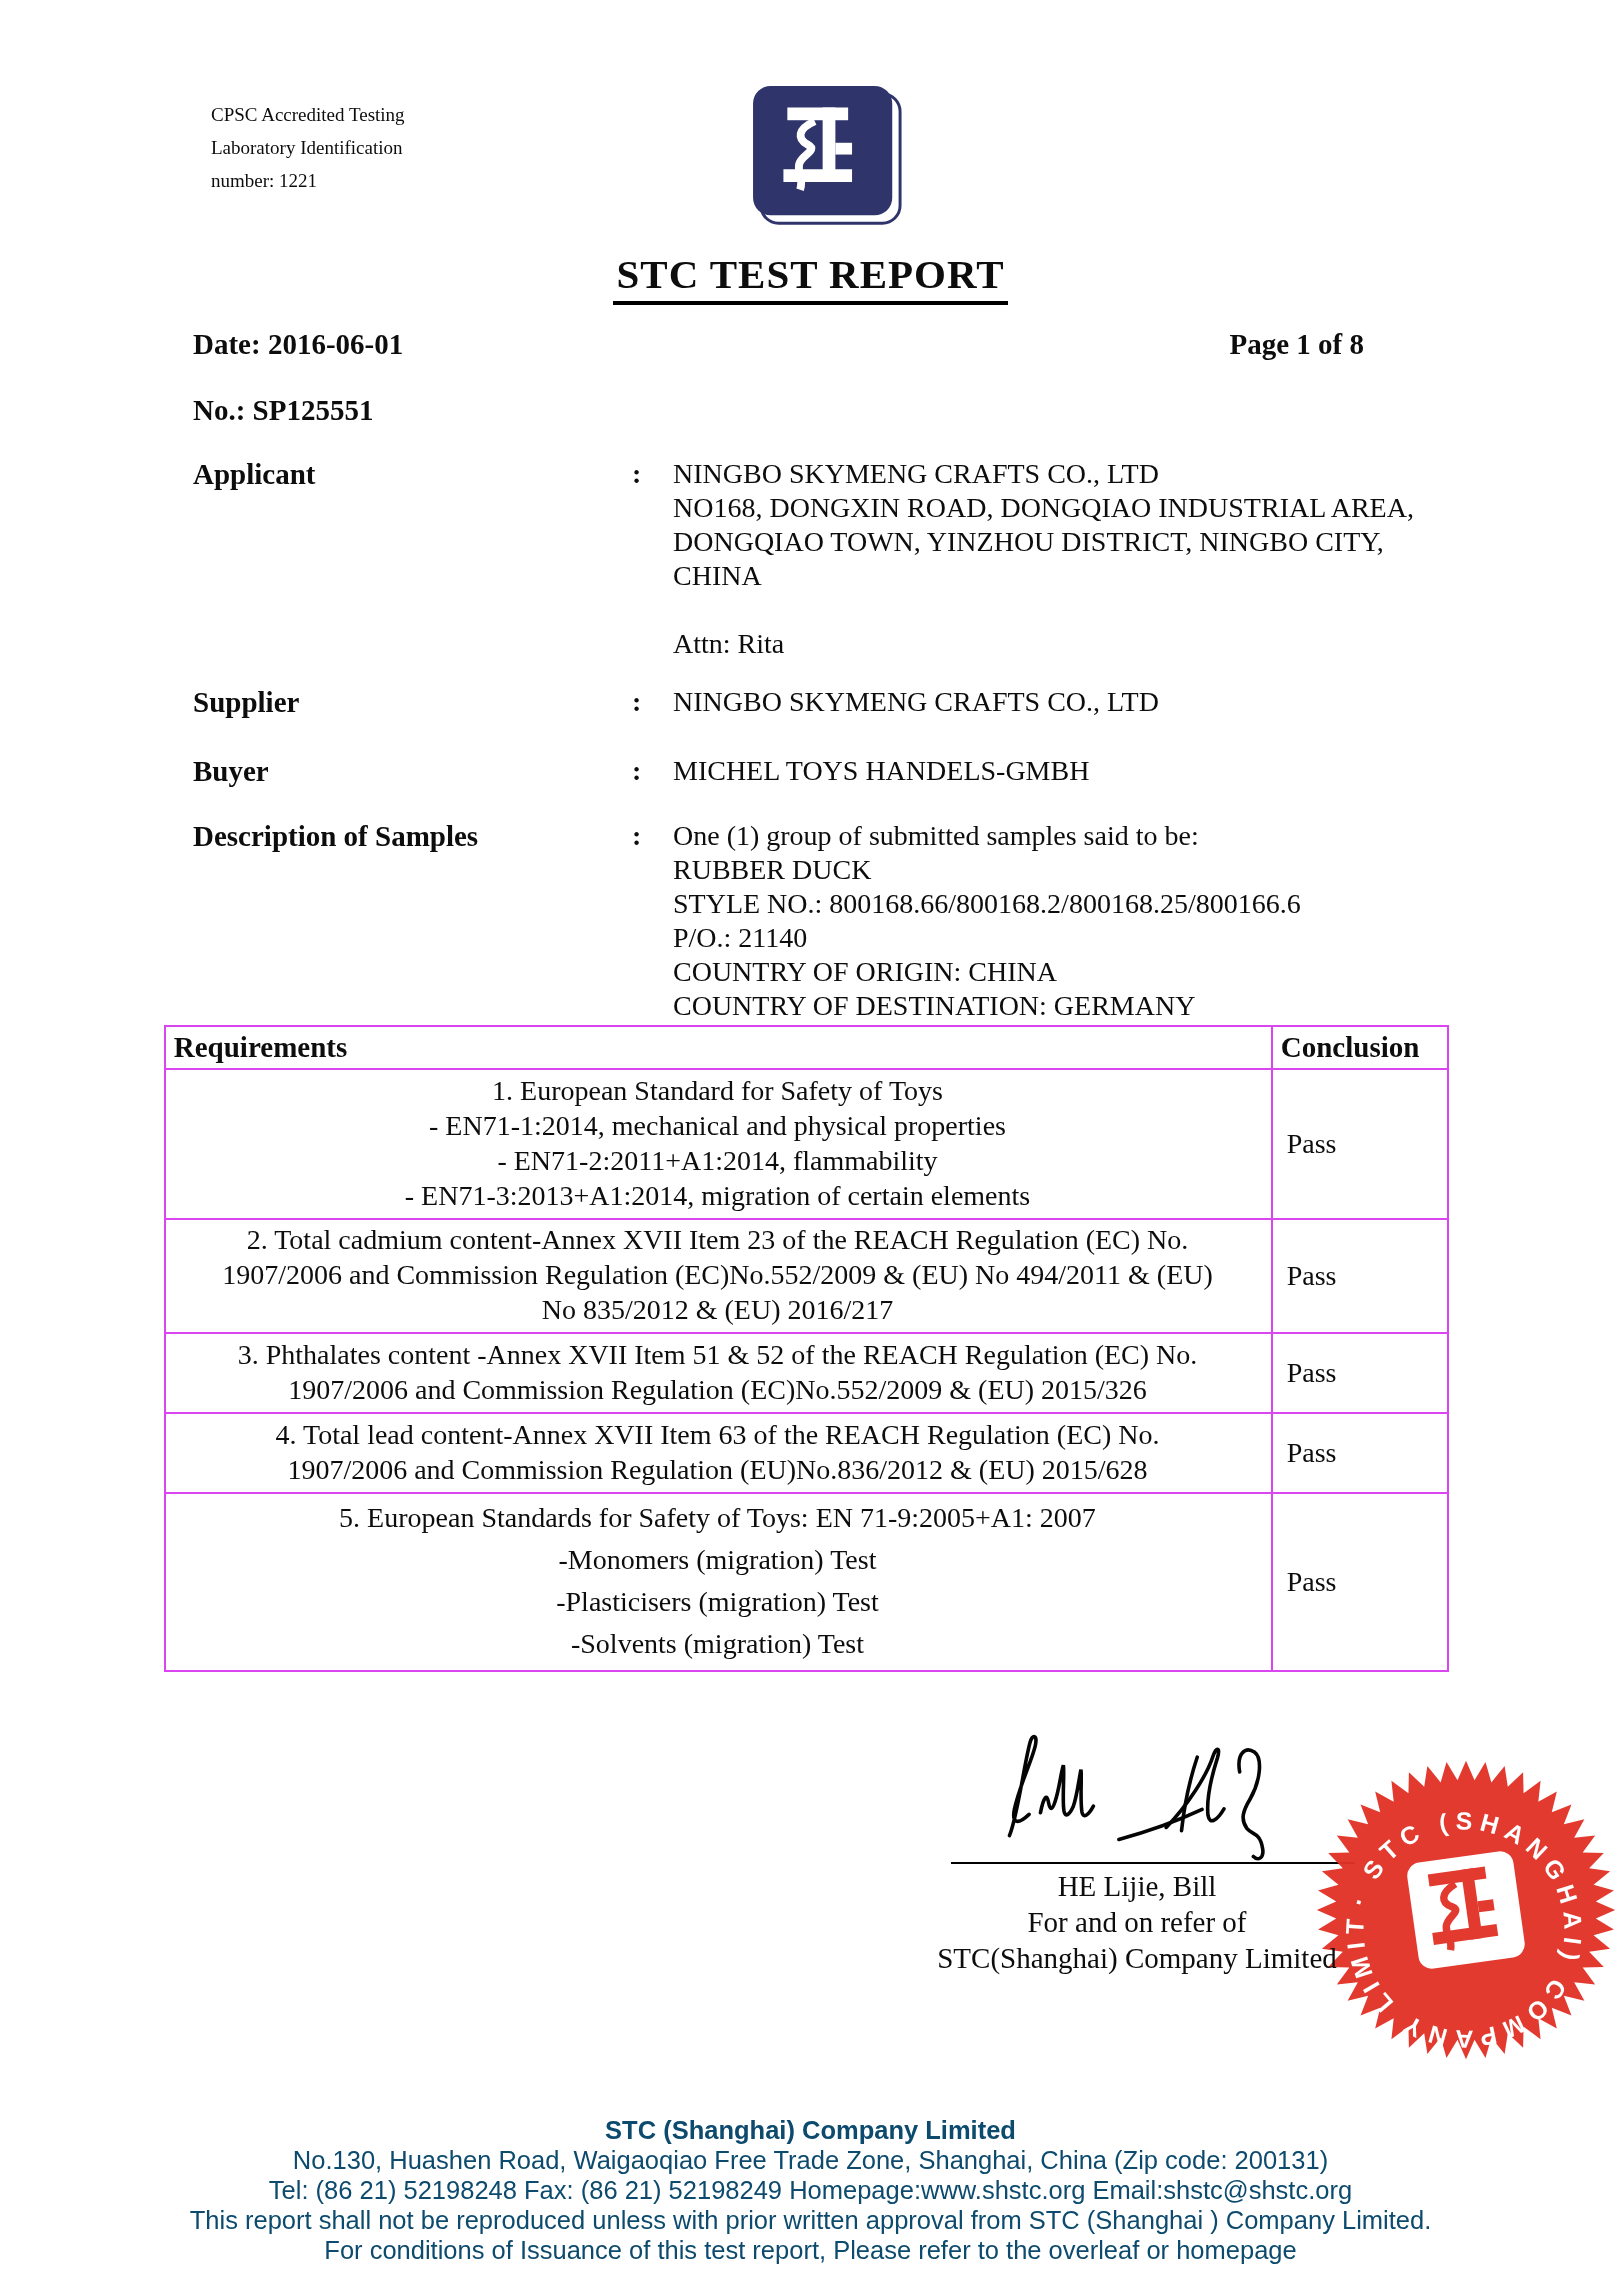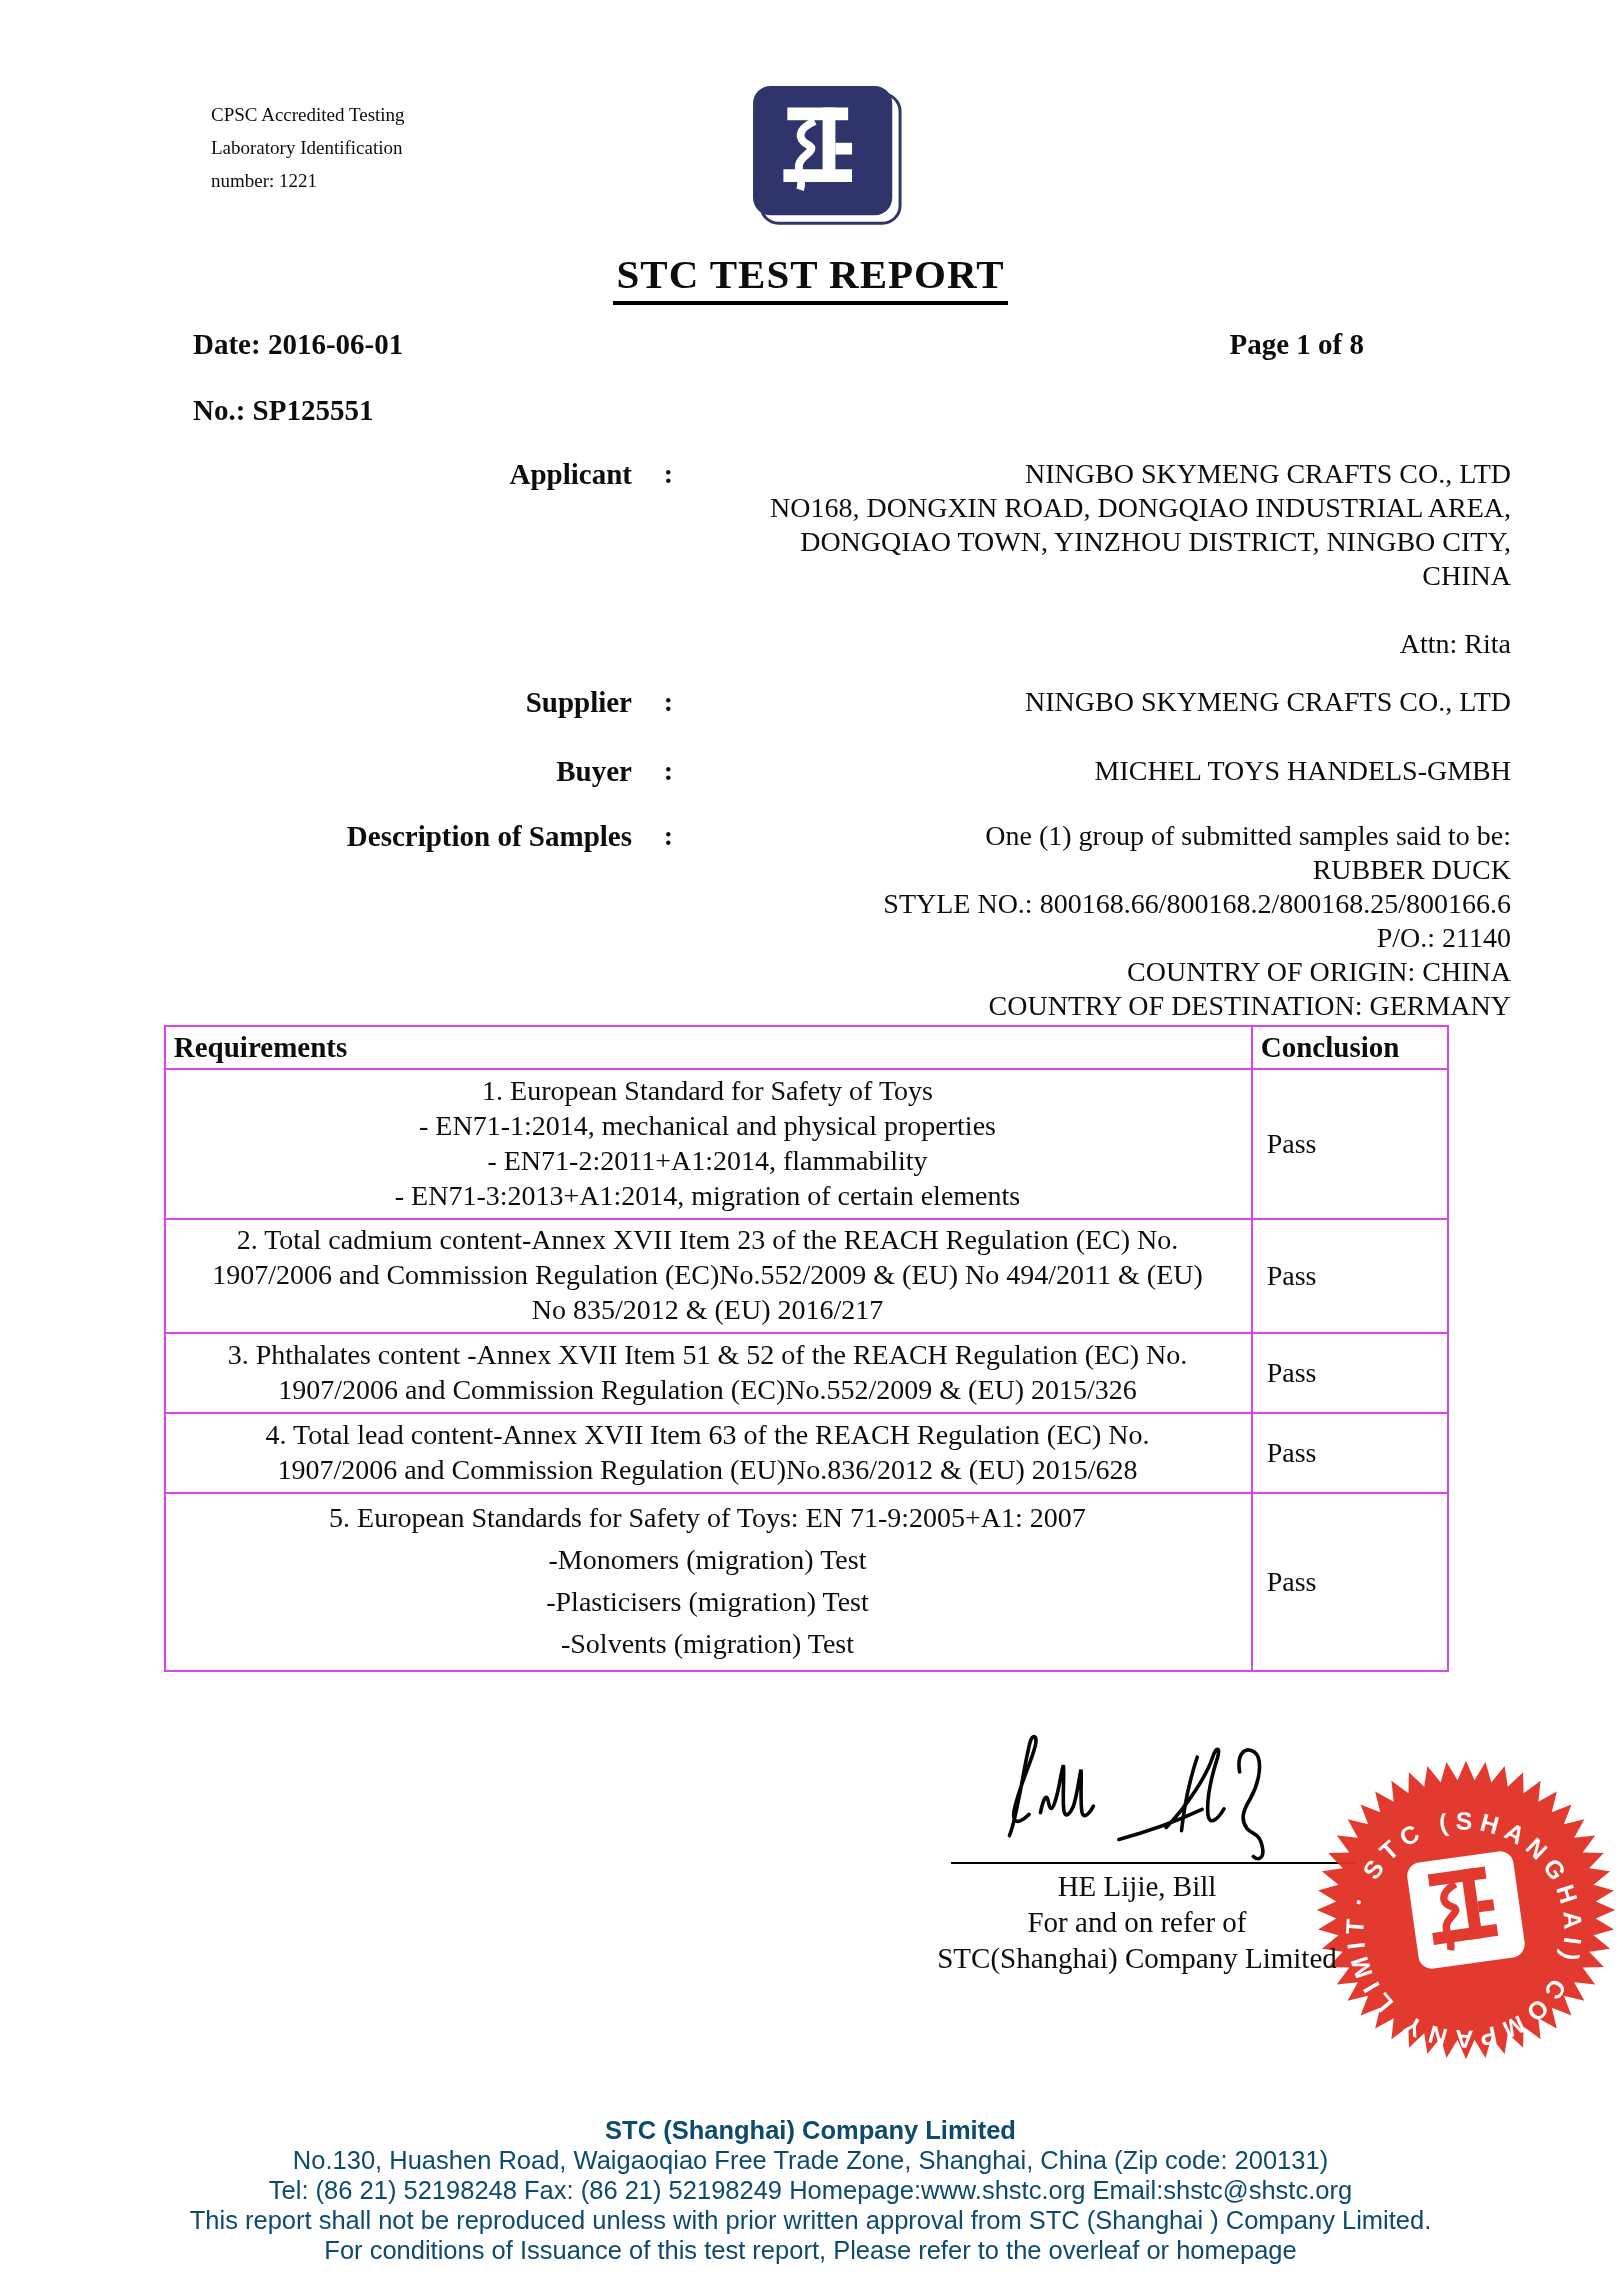--- a/index.html
+++ b/index.html
@@ -31,21 +31,21 @@
 
   .meta-row {
     position:absolute; left:193px; top:328px; width:1171px;
     display:flex; justify-content:space-between;
     font-size:29px; font-weight:bold;gap:37px;
   }
   .report-no { position:absolute; left:193px; top:394px; font-size:29px; font-weight:bold; }
 
   
   .fields { position:absolute; left:193px; top:457px; width:1318px; }
-  .field-row { display:grid; grid-template-columns:439px 41px 1fr;text-align:right; }
+  .field-row { display:grid; grid-template-columns:439px 41px 1fr; }
   .field-label { font-size:29px; font-weight:bold; line-height:34px; }
   .field-colon { font-size:28px; font-weight:bold; line-height:34px; }
   .field-value { font-size:28px; line-height:34px; white-space:pre-line; }
   .gap-a { margin-bottom:23.5px; }
   .gap-b { margin-bottom:35px; }
   .gap-c { margin-bottom:31px; }
 
   
   table.req {
     position:absolute; left:164px; top:1025px;
@@ -56,21 +56,21 @@
   table.req th {
     font-size:29px; font-weight:bold; text-align:left;
     padding:3.9px 7.8px; border-bottom-width:2.9px;
   }
   table.req td.req-cell {
     padding:2.9px 9.8px 4.9px 7.8px; line-height:35px;
     white-space:pre-line; vertical-align:middle;text-align:center;
   }
   table.req td.req-cell.spread { line-height:42px; }
   table.req td.pass-cell {
-    width:196px; padding-left:13.7px; vertical-align:middle;
+    width:176px; padding-left:13.7px; vertical-align:middle;
   }
 
   
   .sign-area { position:absolute; left:0; top:1710px; width:1500px; height:421px; }
   .sig-svg { position:absolute; left:936px; top:7.8px; width:431px; height:147px; }
   .sig-line { position:absolute; left:951px; top:152px; width:404px; border-top:2px solid #000; }
   .sig-text {
     position:absolute; left:838px; top:158px; width:598px;
     text-align:center; font-size:29px; line-height:36px; z-index:2;
   }

